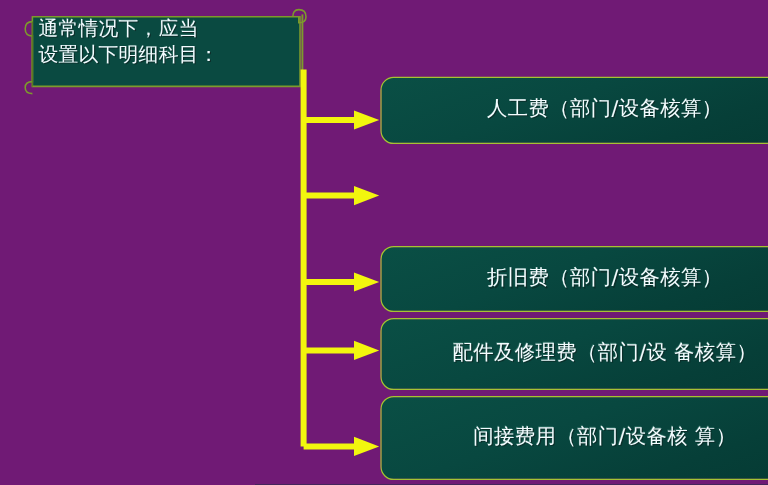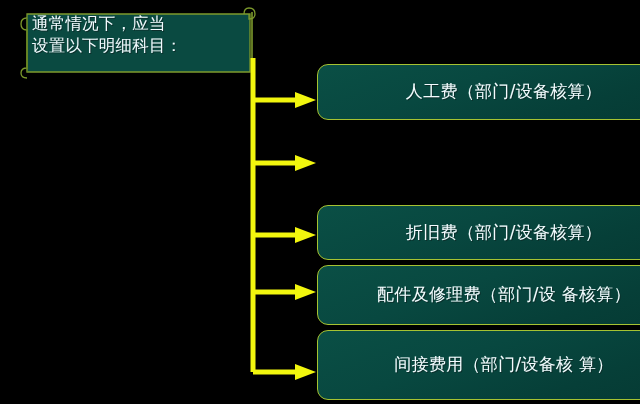--- a/index.html
+++ b/index.html
@@ -4,21 +4,21 @@
 <style>
   html, body {
     margin: 0;
     padding: 0;
     background: #003b34;
   }
   #slide {
     position: relative;
     width: 640px;
     height: 404px;
-    background: #000000;
+    background: #701a75;
     overflow: hidden;
     font-family: "DejaVu Sans", "Liberation Sans", sans-serif;
   }
 
   
   #scroll-shape {
     position: absolute;
     left: 18px;
     top: 8px;
     width: 236px;

